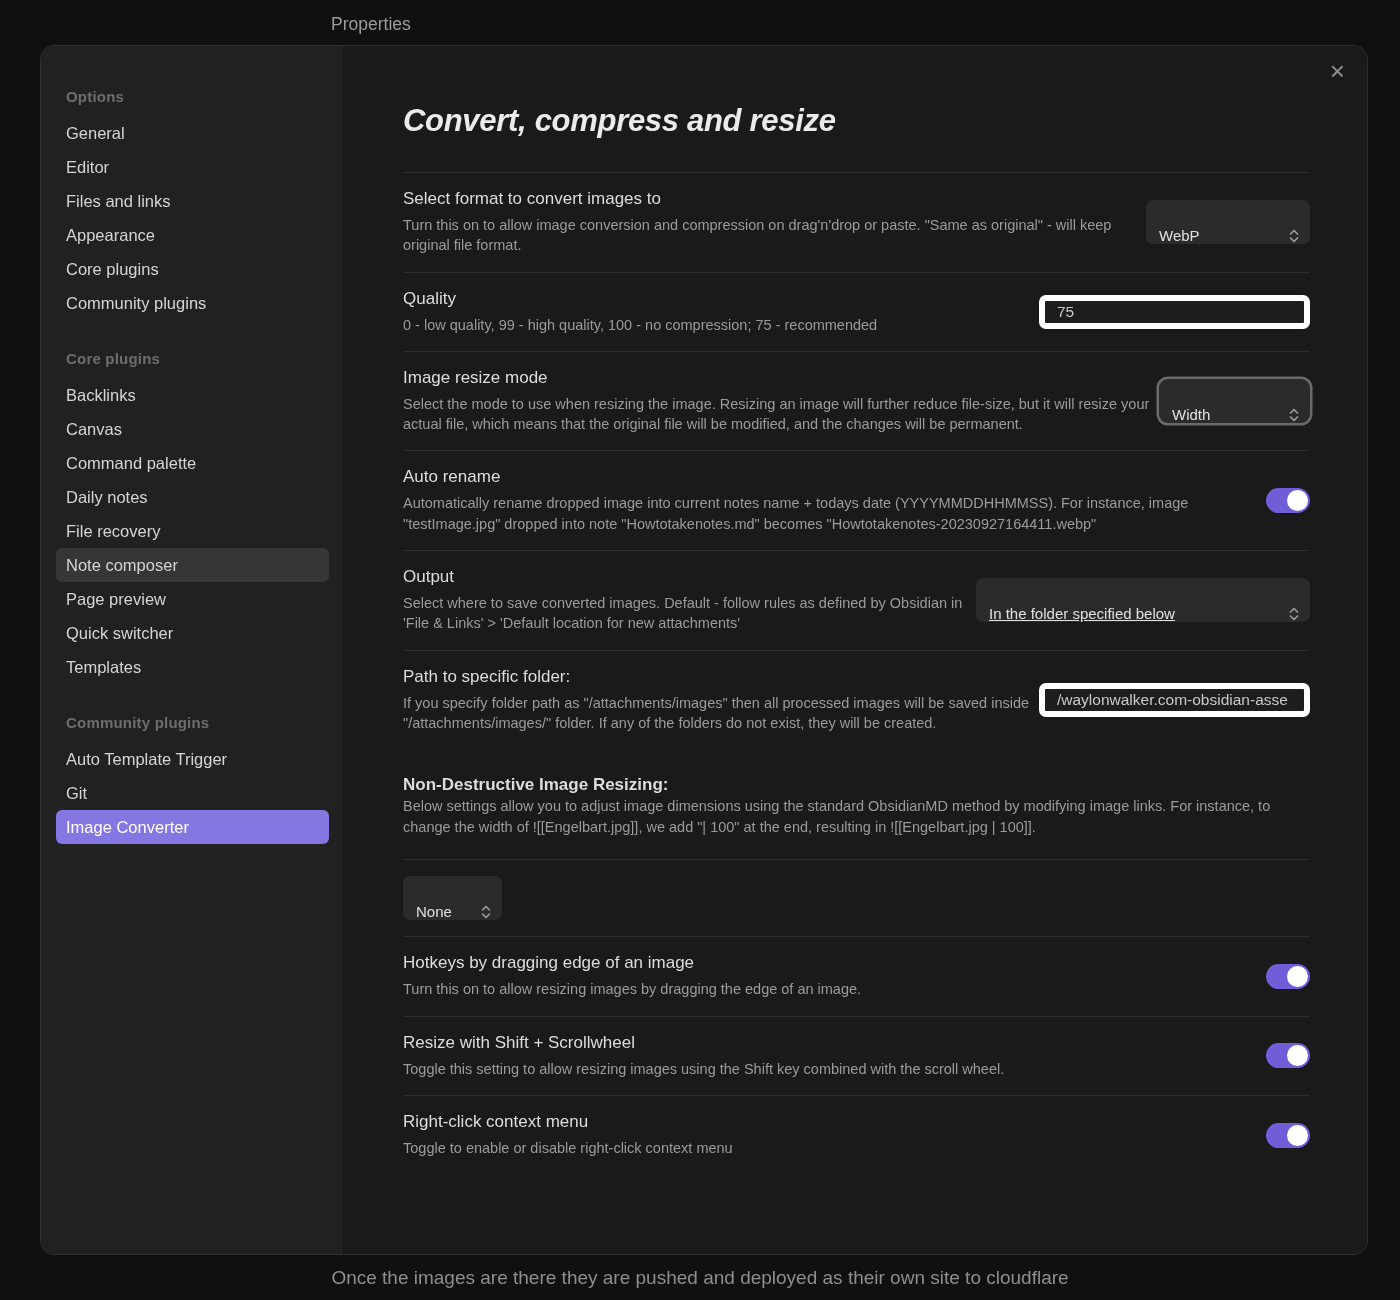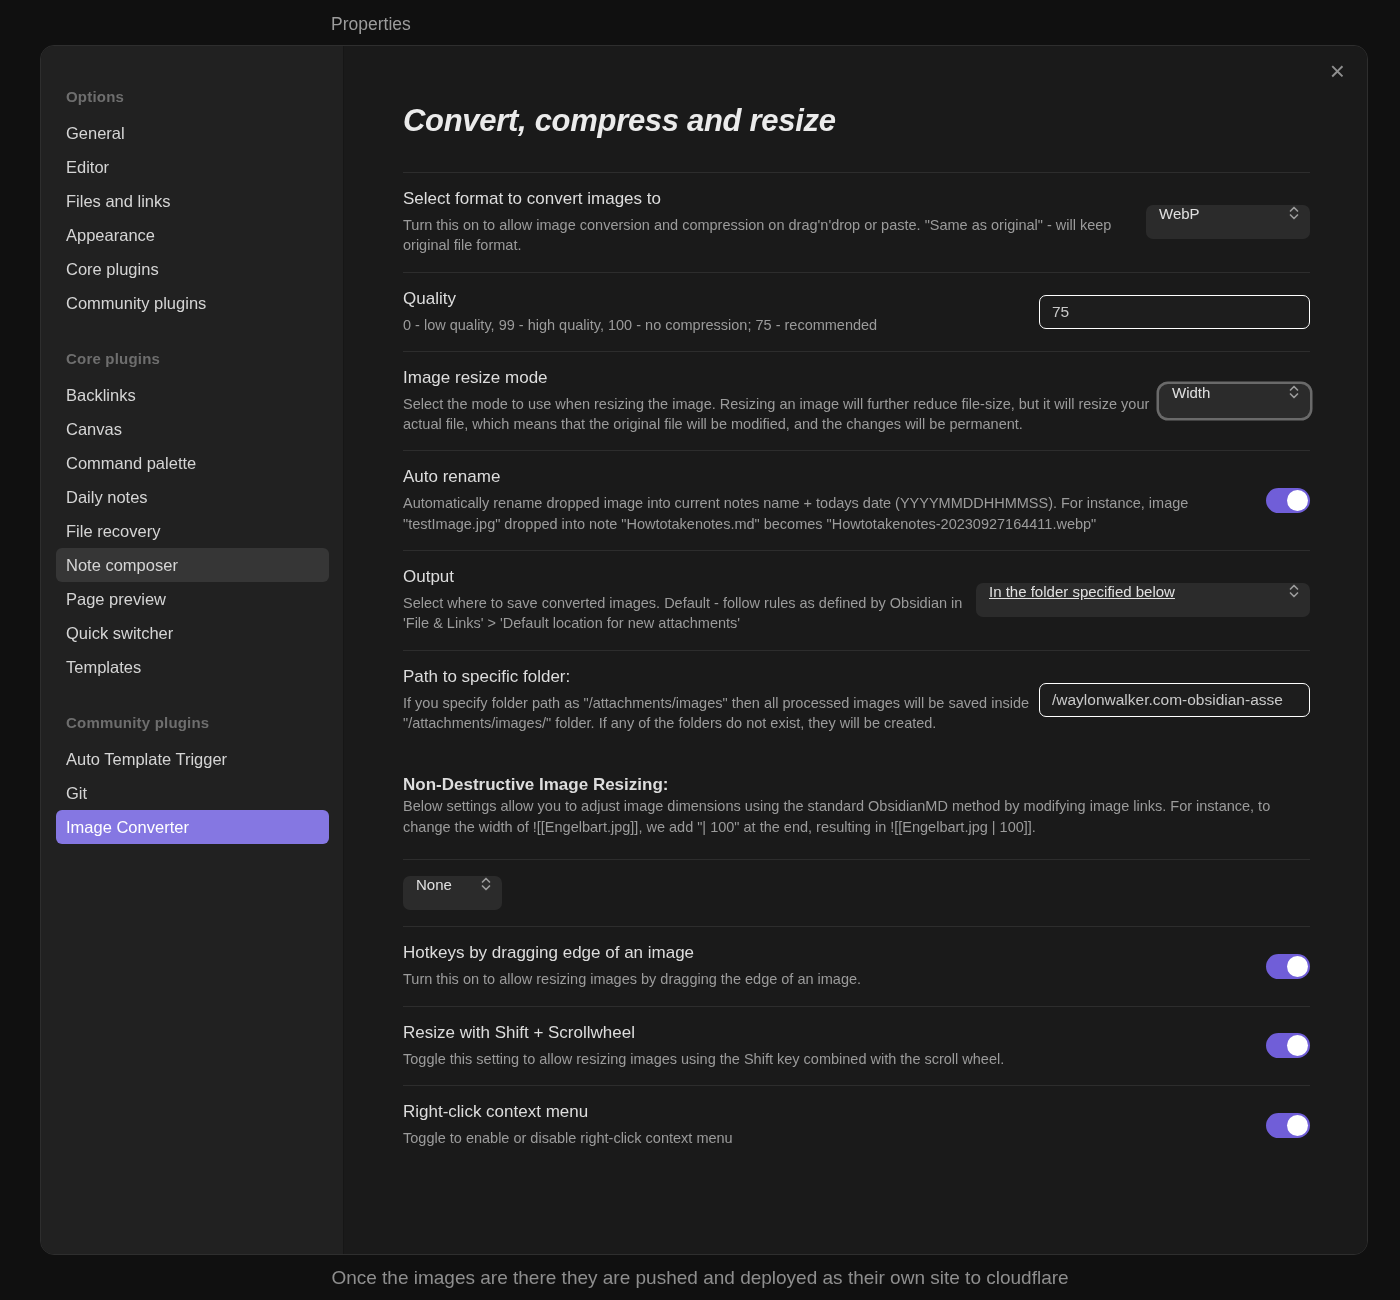--- a/index.html
+++ b/index.html
@@ -55,30 +55,30 @@
   }
   .hr { height:1px; background:#2d2d2d; }
 
   .srow { display:flex; align-items:center; padding:16px 0; }
   .info { flex:1; min-width:0; }
   .s-name { font-size:17px; color:#dddddd; margin-bottom:6px; }
   .s-desc { font-size:14.5px; color:#9b9b9b; line-height:1.4; }
 
   
   .select {
-    flex:none; height:34px; background:#2b2b2b; border-radius:7px;
-    display:flex; align-items:flex-start; justify-content:space-between;
+    flex:none; height:44px; background:#2b2b2b; border-radius:7px;
+    display:flex; align-items:flex-end; justify-content:space-between;
     padding:0 11px 0 13px; color:#e0e0e0; font-size:15px; cursor:pointer;
   }
   .select.focused { box-shadow:0 0 0 2.5px #6a6a6a; border-radius:9px; }
   .chev { flex:none; margin-left:10px; }
   .chev path { stroke:#9a9a9a; fill:none; stroke-width:1.7; stroke-linecap:round; stroke-linejoin:round; }
 
   .tinput {
-    flex:none; height:34px; background:#1d1d1d; border:1px solid #ffffff;
+    flex:none; height:34px; background:#1d1d1d; border:6px solid #ffffff;
     border-radius:7px; padding:0 12px; color:#c9c9c9; font-size:15.5px;
     font-family:"Liberation Sans", sans-serif; outline:none;
   }
 
   .toggle {
     flex:none; width:44px; height:25px; border-radius:13px;
     background:#484848; position:relative; cursor:pointer;
   }
   .toggle.on { background:var(--toggle_on,#705ed8); }
   .knob {

